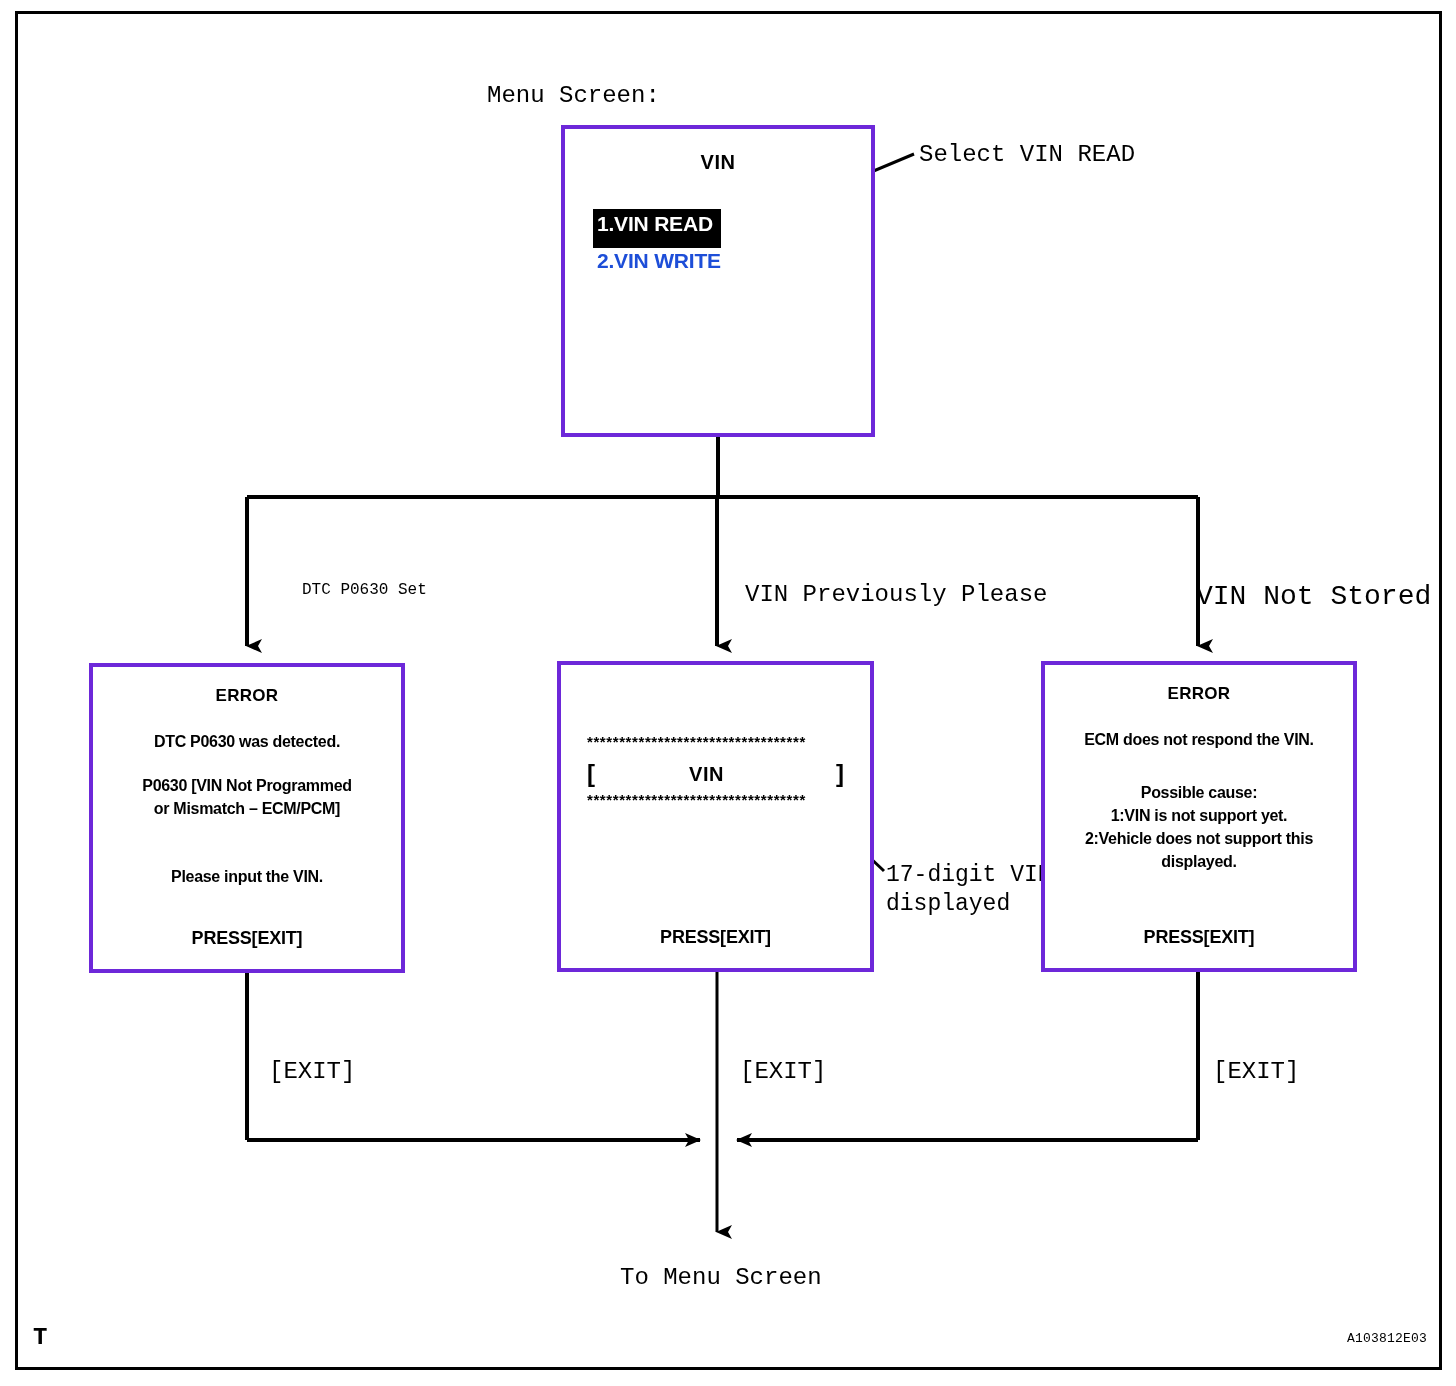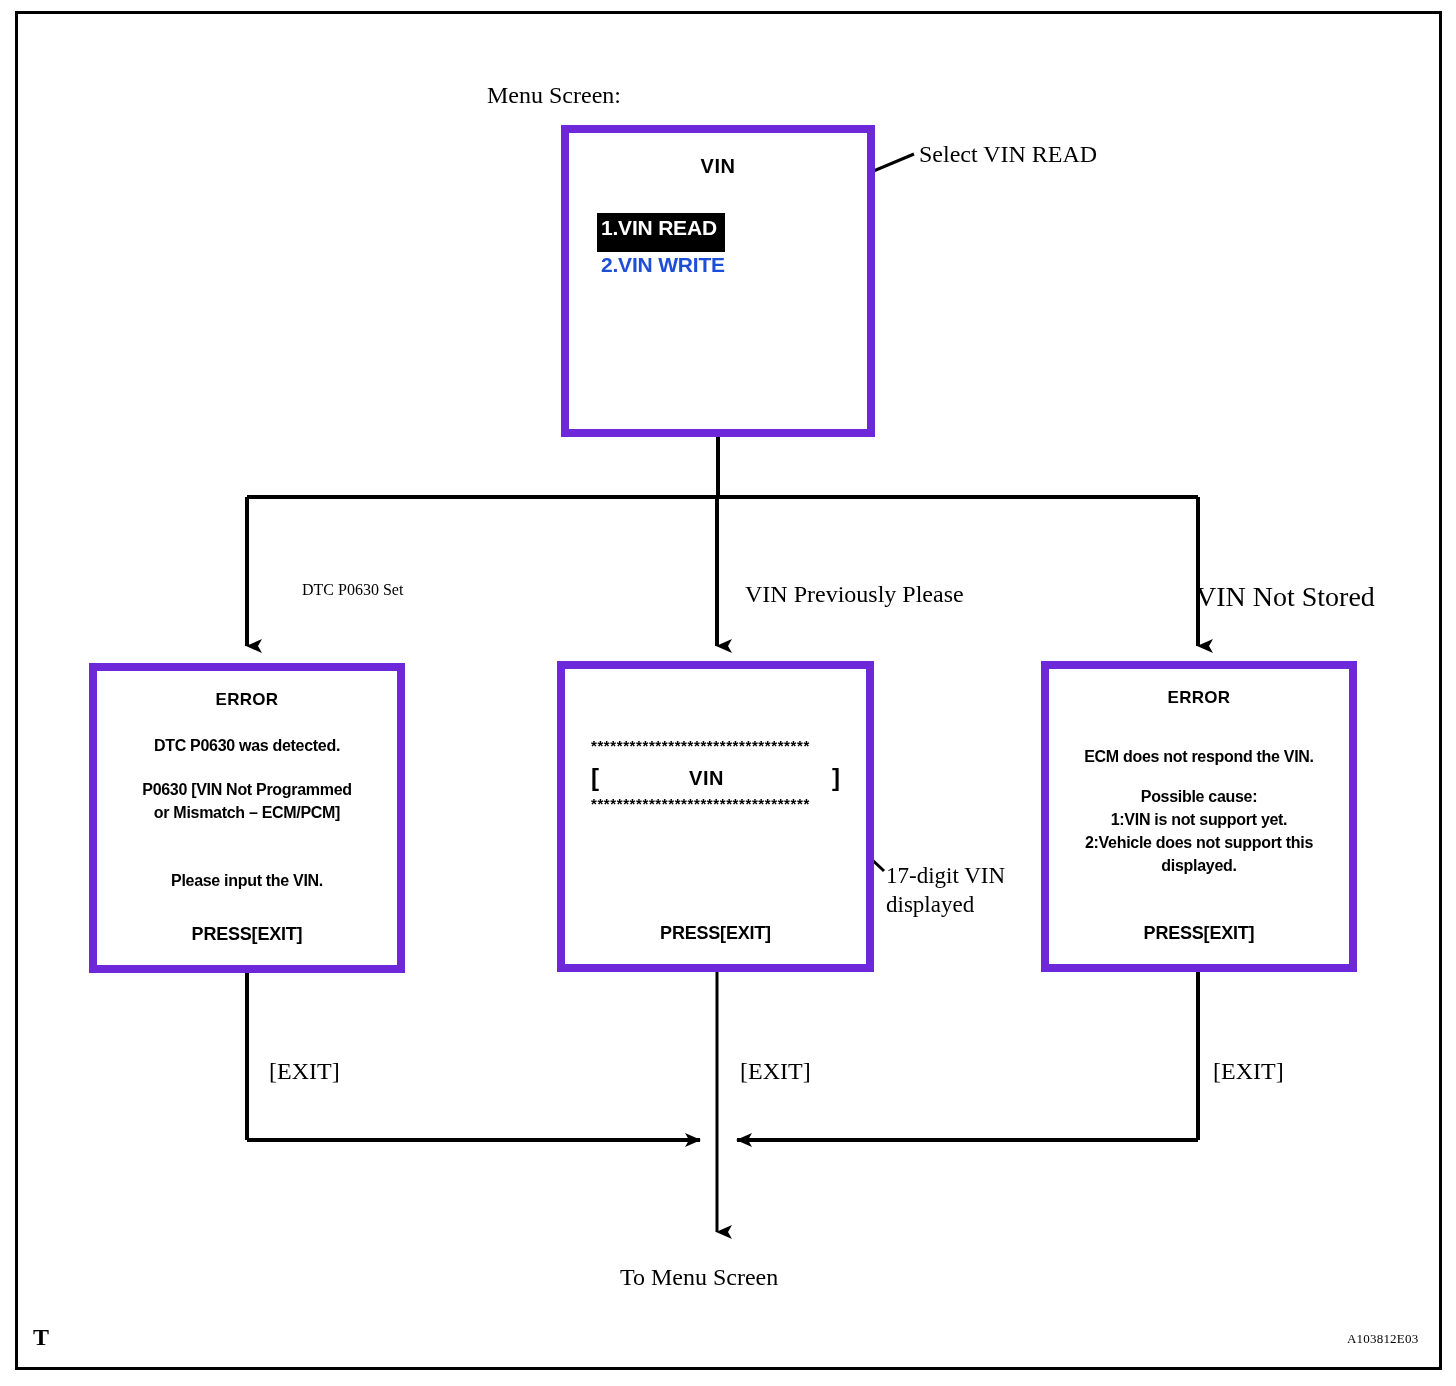--- a/index.html
+++ b/index.html
@@ -35,29 +35,29 @@
     left: 0;
     top: 0;
     width: 1456px;
     height: 1386px;
     pointer-events: none;
   }
 
   .lbl {
     position: absolute;
     white-space: nowrap;
-    font-family: Liberation Serif, serif;
+    font-family: Liberation Mono, monospace;
     font-weight: 400;
     color: #000;
   }
 
   
   .screen {
     position: absolute;
-    border: 8px solid #6d28d9;
+    border: 4px solid #6d28d9;
     box-sizing: border-box;
     background: #fff;
     font-family: "Liberation Sans", sans-serif;
     font-weight: bold;
     text-align: center;
   }
 
   #menu-screen {
     left: 561px;
     top: 125px;
@@ -279,21 +279,21 @@
       <span class="brk">[</span>
       <span class="vin-word">VIN</span>
       <span class="brk">]</span>
     </div>
     <div class="star-row" style="top:126px;">**********************************</div>
     <div class="press-exit">PRESS[EXIT]</div>
   </div>
 
   <div class="screen" id="error-screen-right">
     <div class="scr-line scr-head" style="top:18px;">ERROR</div>
-    <div class="scr-line" style="top:77px;">ECM does not respond the VIN.</div>
+    <div class="scr-line" style="top:64px;">ECM does not respond the VIN.</div>
     <div class="scr-line" style="top:117px;">Possible cause:</div>
     <div class="scr-line" style="top:140px;">1:VIN is not support yet.</div>
     <div class="scr-line" style="top:163px;">2:Vehicle does not support this</div>
     <div class="scr-line" style="top:186px;">displayed.</div>
     <div class="press-exit">PRESS[EXIT]</div>
   </div>
 
 </div>
 
 </body></html>

